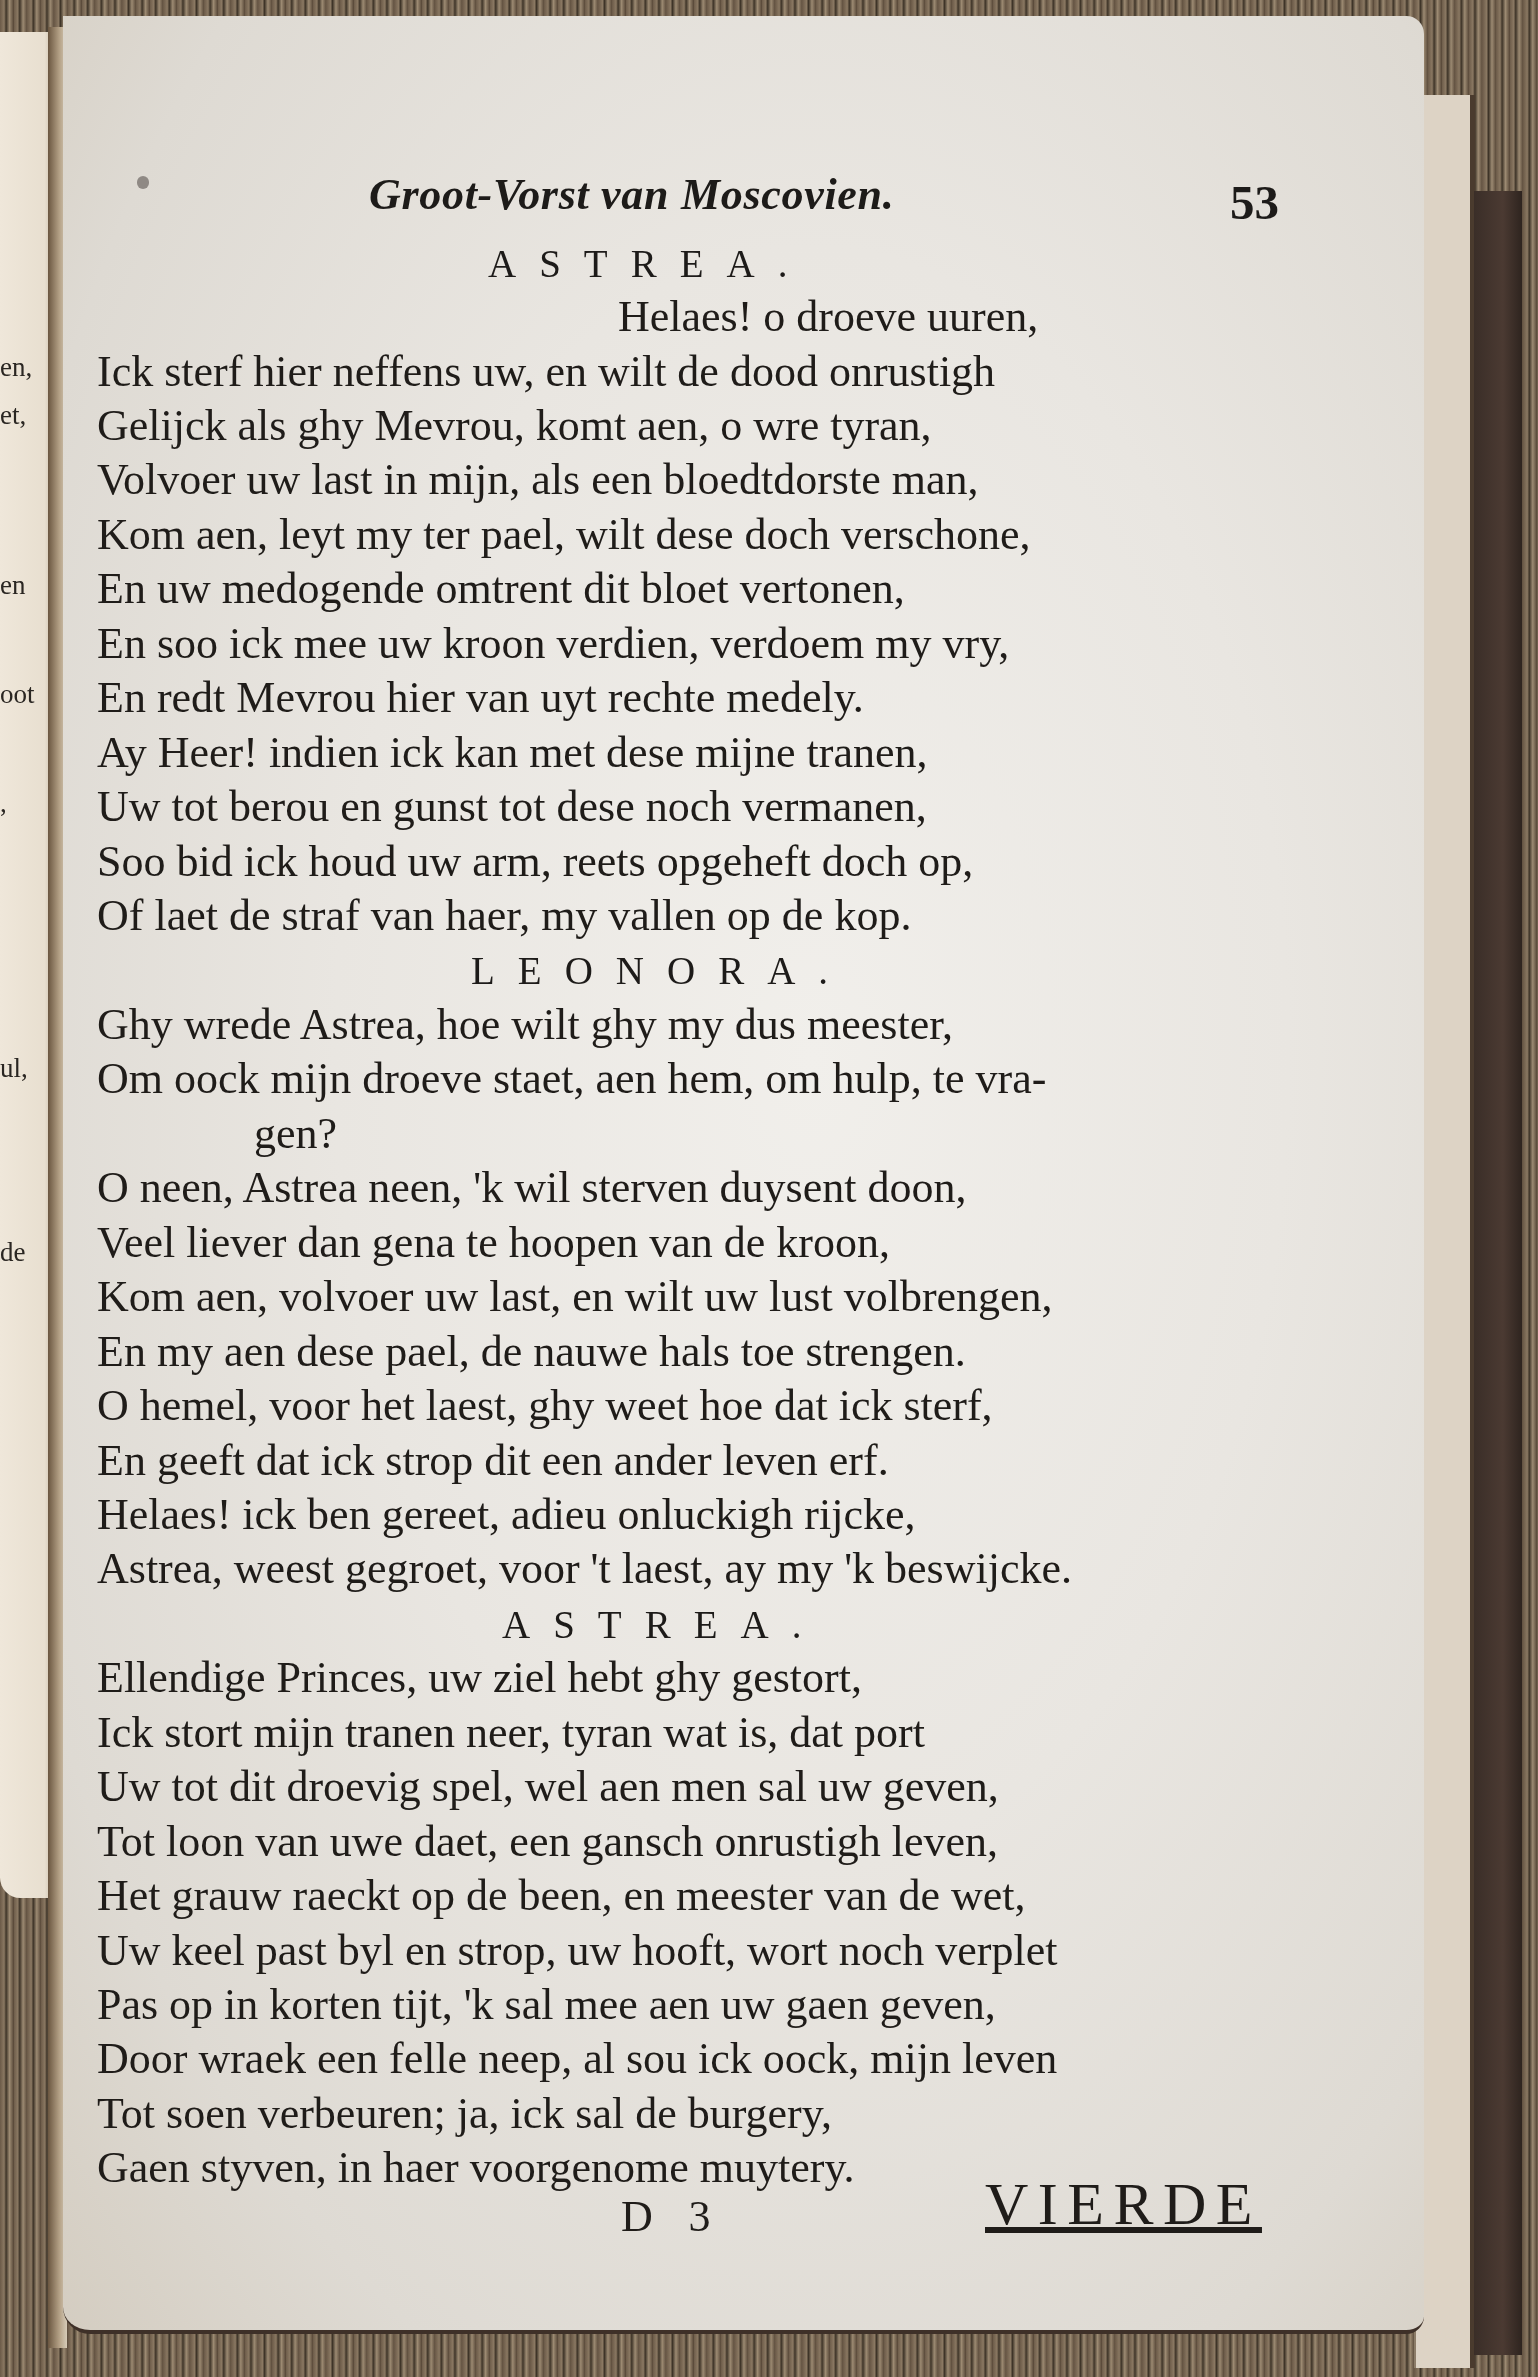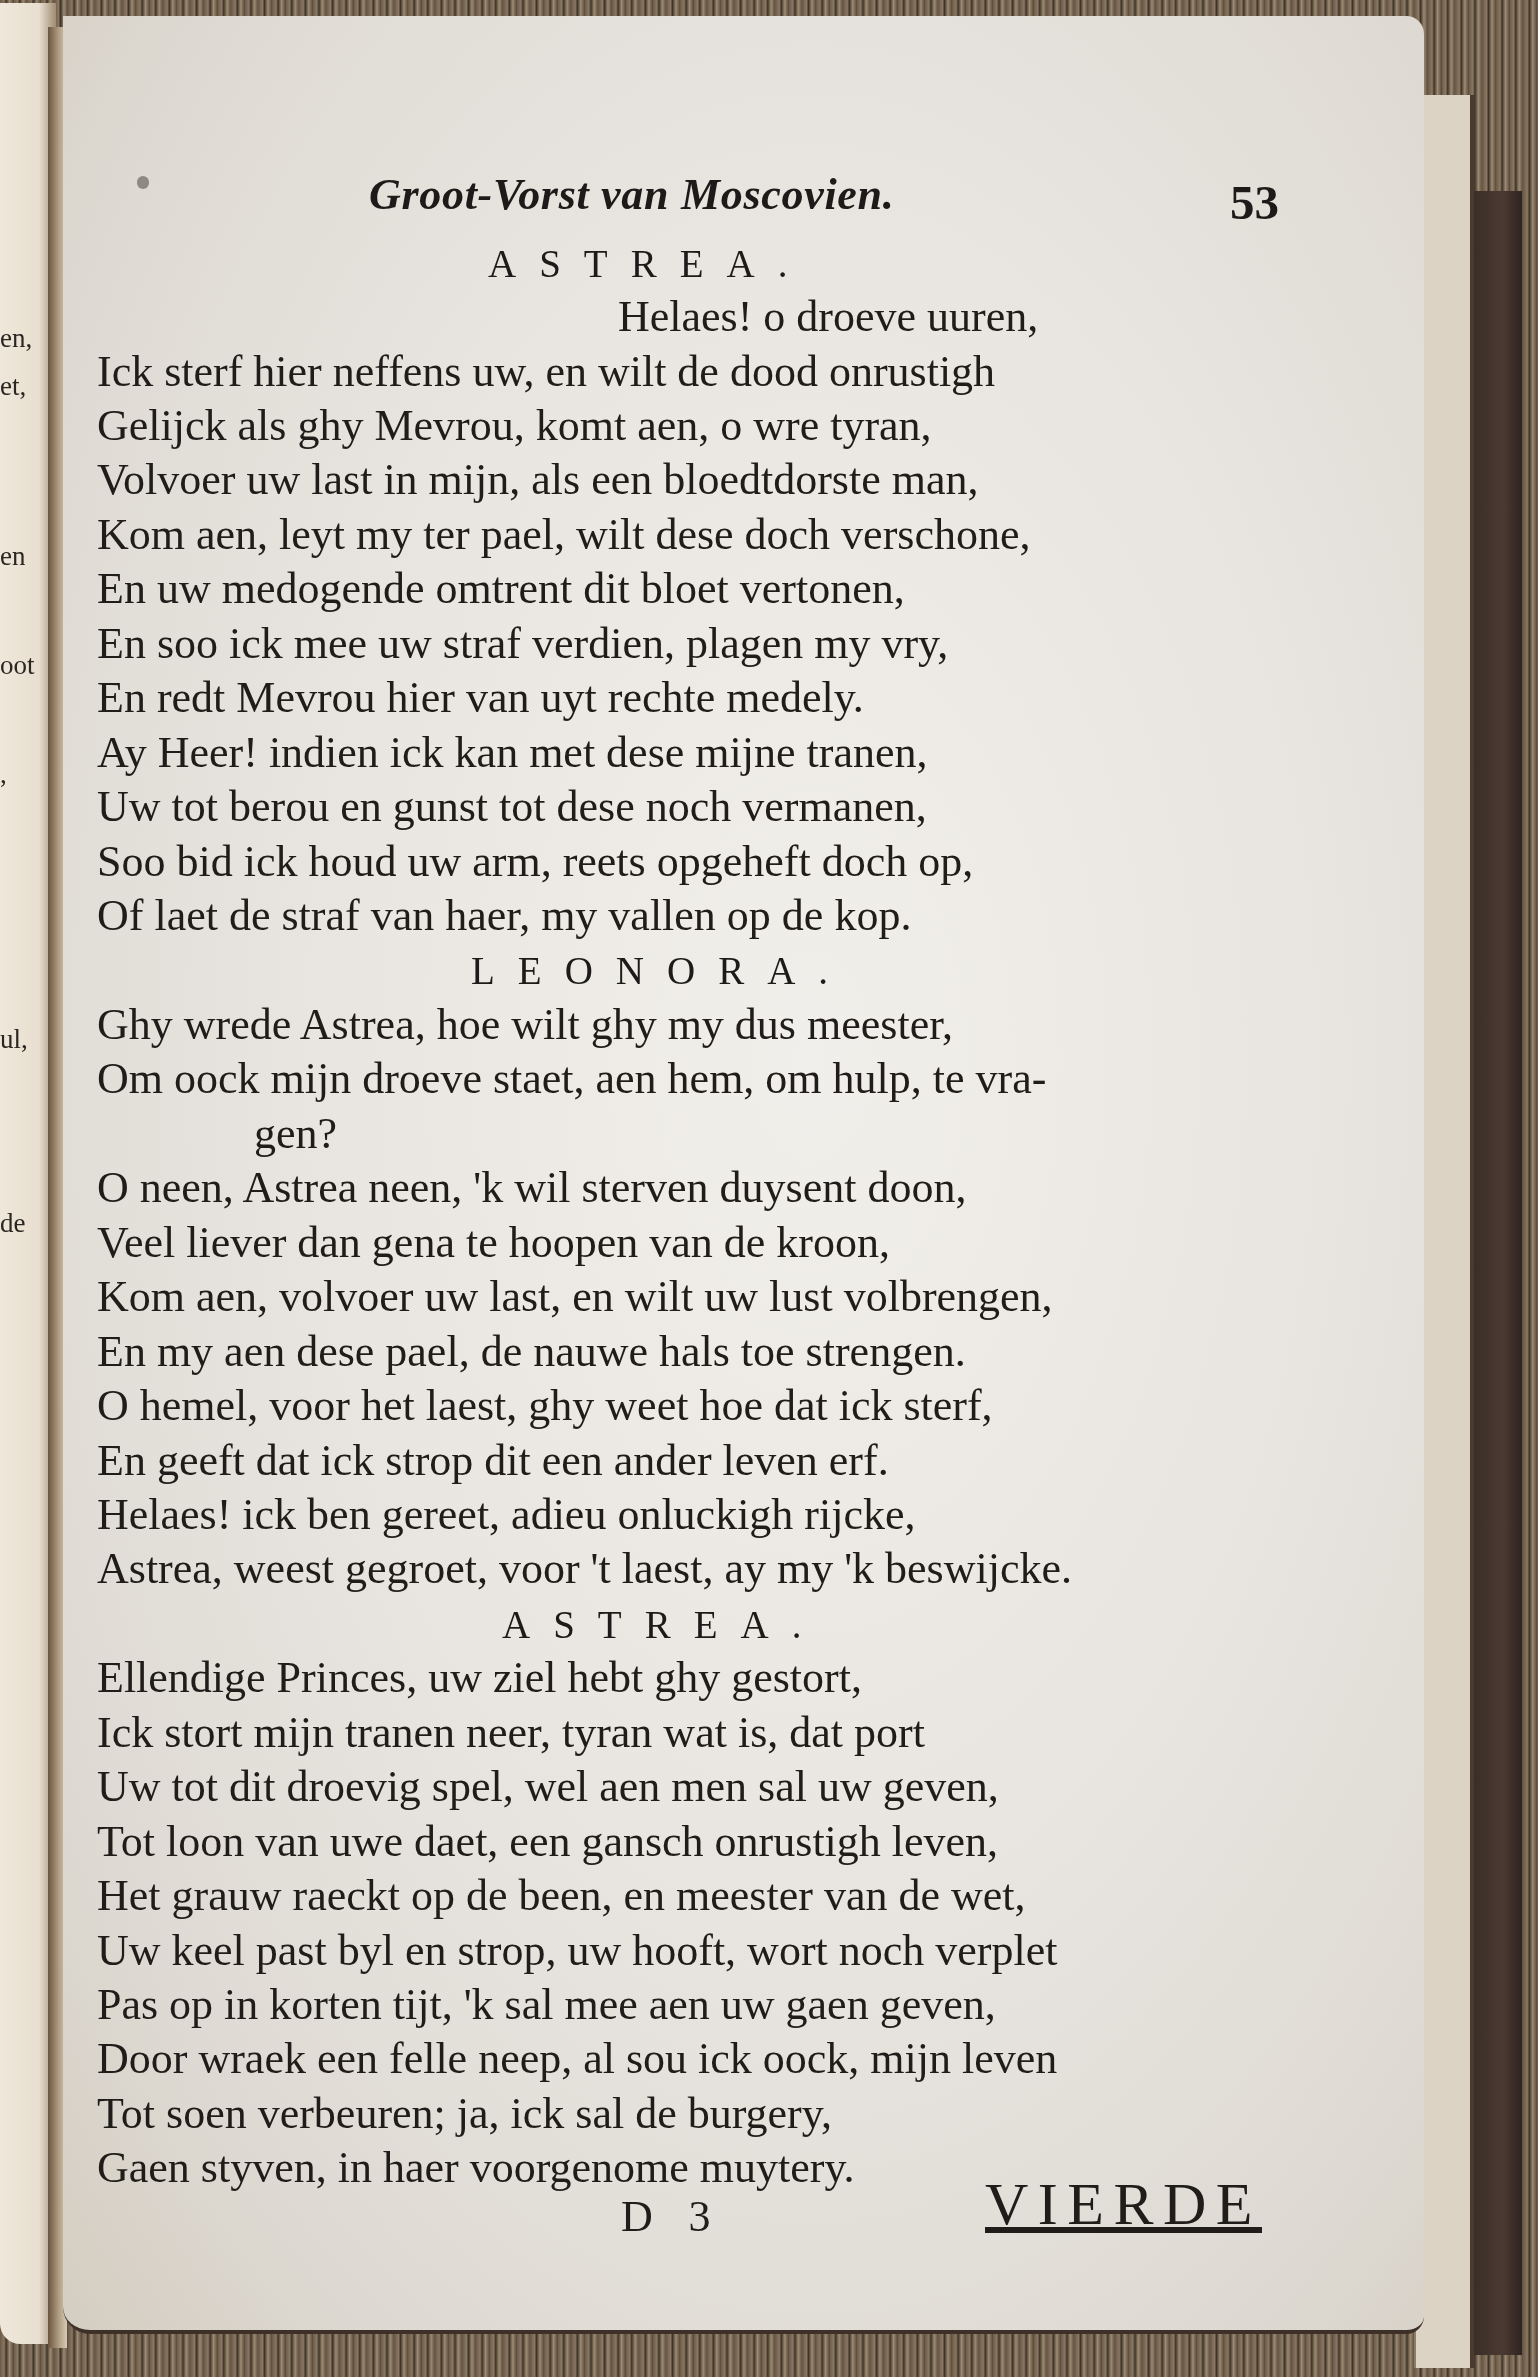--- a/index.html
+++ b/index.html
@@ -2,23 +2,24 @@
 <html style="font-size:11px"><head>
 <meta charset="utf-8">
 <style>
   html, body { margin:0; padding:0; }
   body {
     width:1538px; height:2377px; position:relative; overflow:hidden;
     background: repeating-linear-gradient(90deg, #6b5a48 0px, #8a7862 4.1px, #3e3428 6.1px, #9c8a72 9.5px, #5a4a3a 13.6px);
     font-family: "Liberation Serif", "DejaVu Serif", serif;
   }
   .left-page {
-    position:absolute; left:0; top:3px; width:56px; height:2341px;
+    position:absolute; left:0; top:32px; width:56px; height:1866px;
     background: linear-gradient(90deg, #efe7da 0%, #e8dfd0 70%, #a08c72 100%);
     border-radius: 0 0 0 20.4px;
+    padding-left: 8px;
   }
   .left-frag {
     position:absolute; left:0; font-size:27px; color:#2a2622;
   }
   .gutter {
     position:absolute; left:48px; top:27px; width:19px; height:2321px;
     background: linear-gradient(90deg, #6a5640, #b4a186 60%, #d6cbb8);
   }
   .page-stack-1 {
     position:absolute; left:1414px; top:95px; width:54px; height:2273px;
@@ -78,21 +79,21 @@
   <div class="running-head">Groot-Vorst van Moscovien.</div>
   <div class="page-num">53</div>
 
   <div class="speaker" style="top:225px; left:425px">Astrea.</div>
   <div class="verse" style="top:279px; left:555px">Helaes! o droeve uuren,</div>
   <div class="verse" style="top:334px">Ick sterf hier neffens uw, en wilt de dood onrustigh</div>
   <div class="verse" style="top:388px">Gelijck als ghy Mevrou, komt aen, o wre tyran,</div>
   <div class="verse" style="top:442px">Volvoer uw last in mijn, als een bloedtdorste man,</div>
   <div class="verse" style="top:497px">Kom aen, leyt my ter pael, wilt dese doch verschone,</div>
   <div class="verse" style="top:551px">En uw medogende omtrent dit bloet vertonen,</div>
-  <div class="verse" style="top:606px">En soo ick mee uw straf verdien, plagen my vry,</div>
+  <div class="verse" style="top:606px">En soo ick mee uw kroon verdien, verdoem my vry,</div>
   <div class="verse" style="top:660px">En redt Mevrou hier van uyt rechte medely.</div>
   <div class="verse" style="top:715px">Ay Heer! indien ick kan met dese mijne tranen,</div>
   <div class="verse" style="top:824px">Soo bid ick houd uw arm, reets opgeheft doch op,</div>
   <div class="verse" style="top:769px">Uw tot berou en gunst tot dese noch vermanen,</div>
   <div class="verse" style="top:878px">Of laet de straf van haer, my vallen op de kop.</div>
 
   <div class="speaker" style="top:932px; left:408px">Leonora.</div>
   <div class="verse" style="top:987px">Ghy wrede Astrea, hoe wilt ghy my dus meester,</div>
   <div class="verse" style="top:1041px">Om oock mijn droeve staet, aen hem, om hulp, te vra-</div>
   <div class="verse" style="top:1096px; left:191px">gen?</div>

